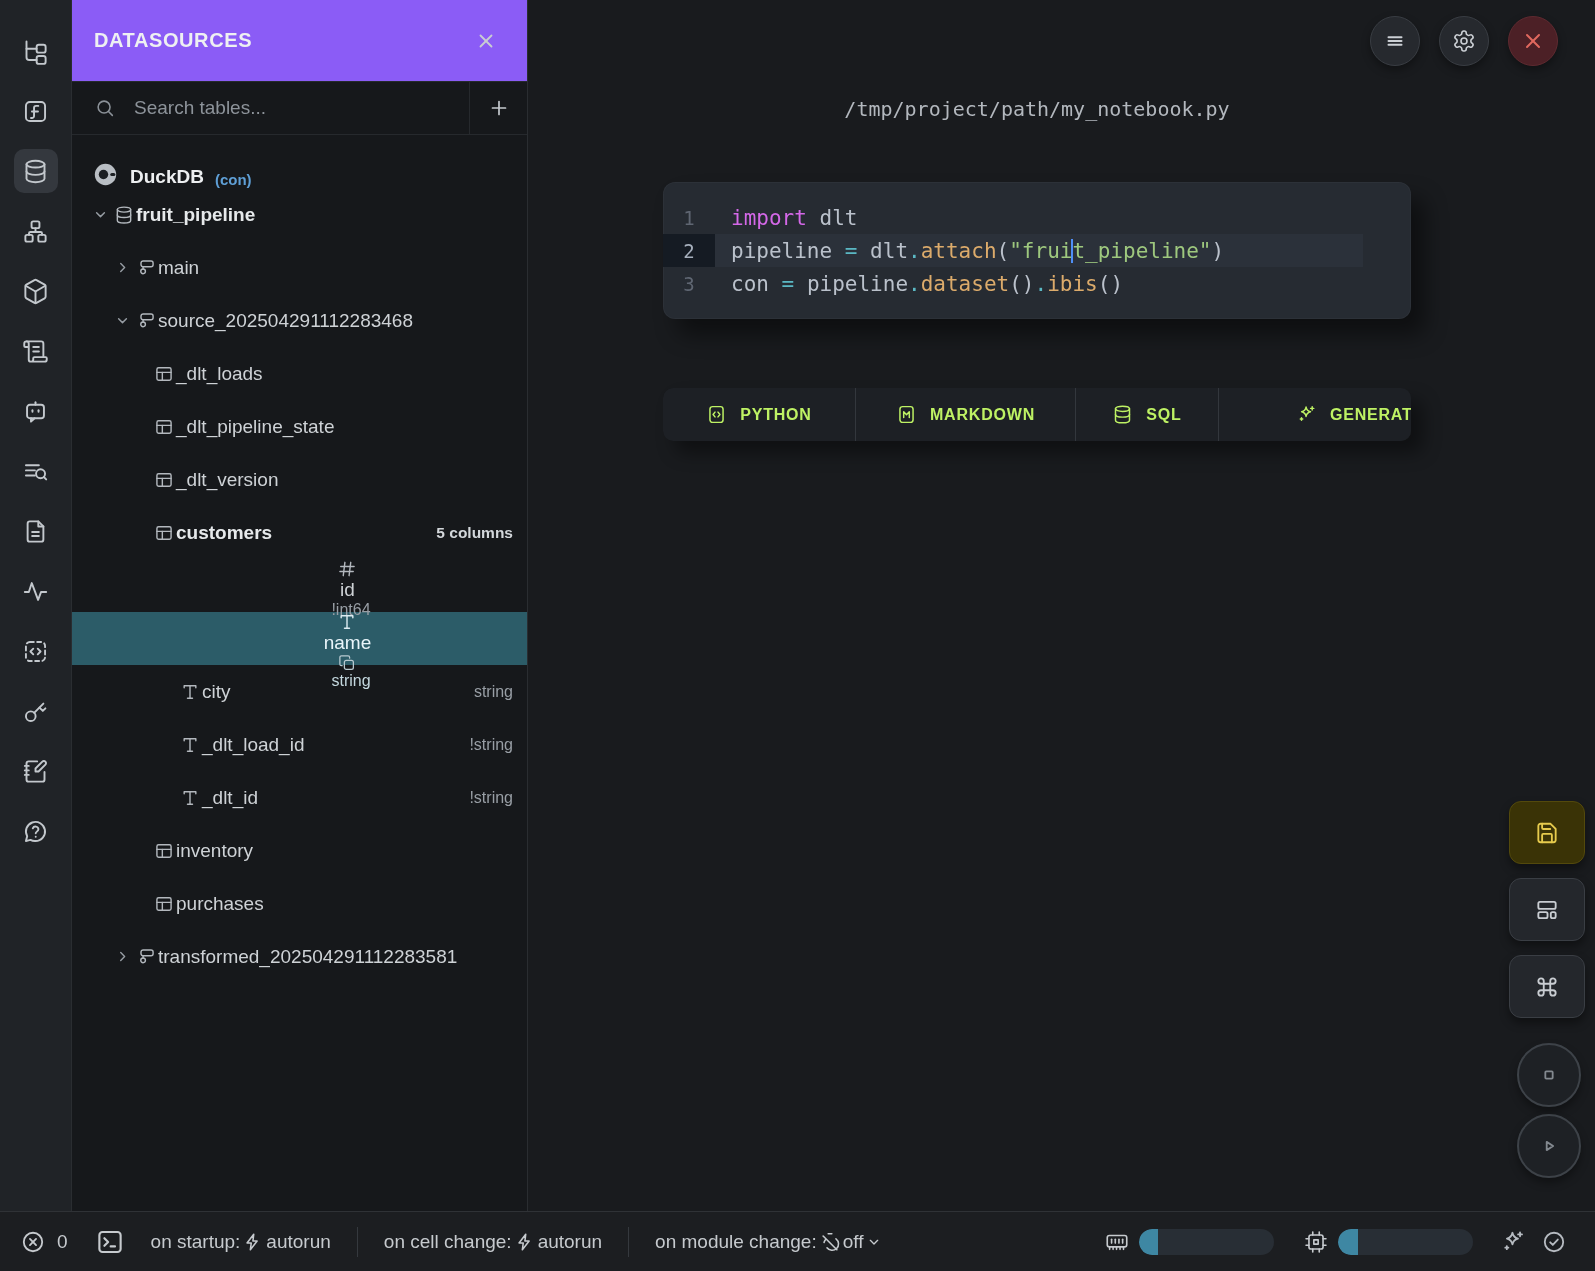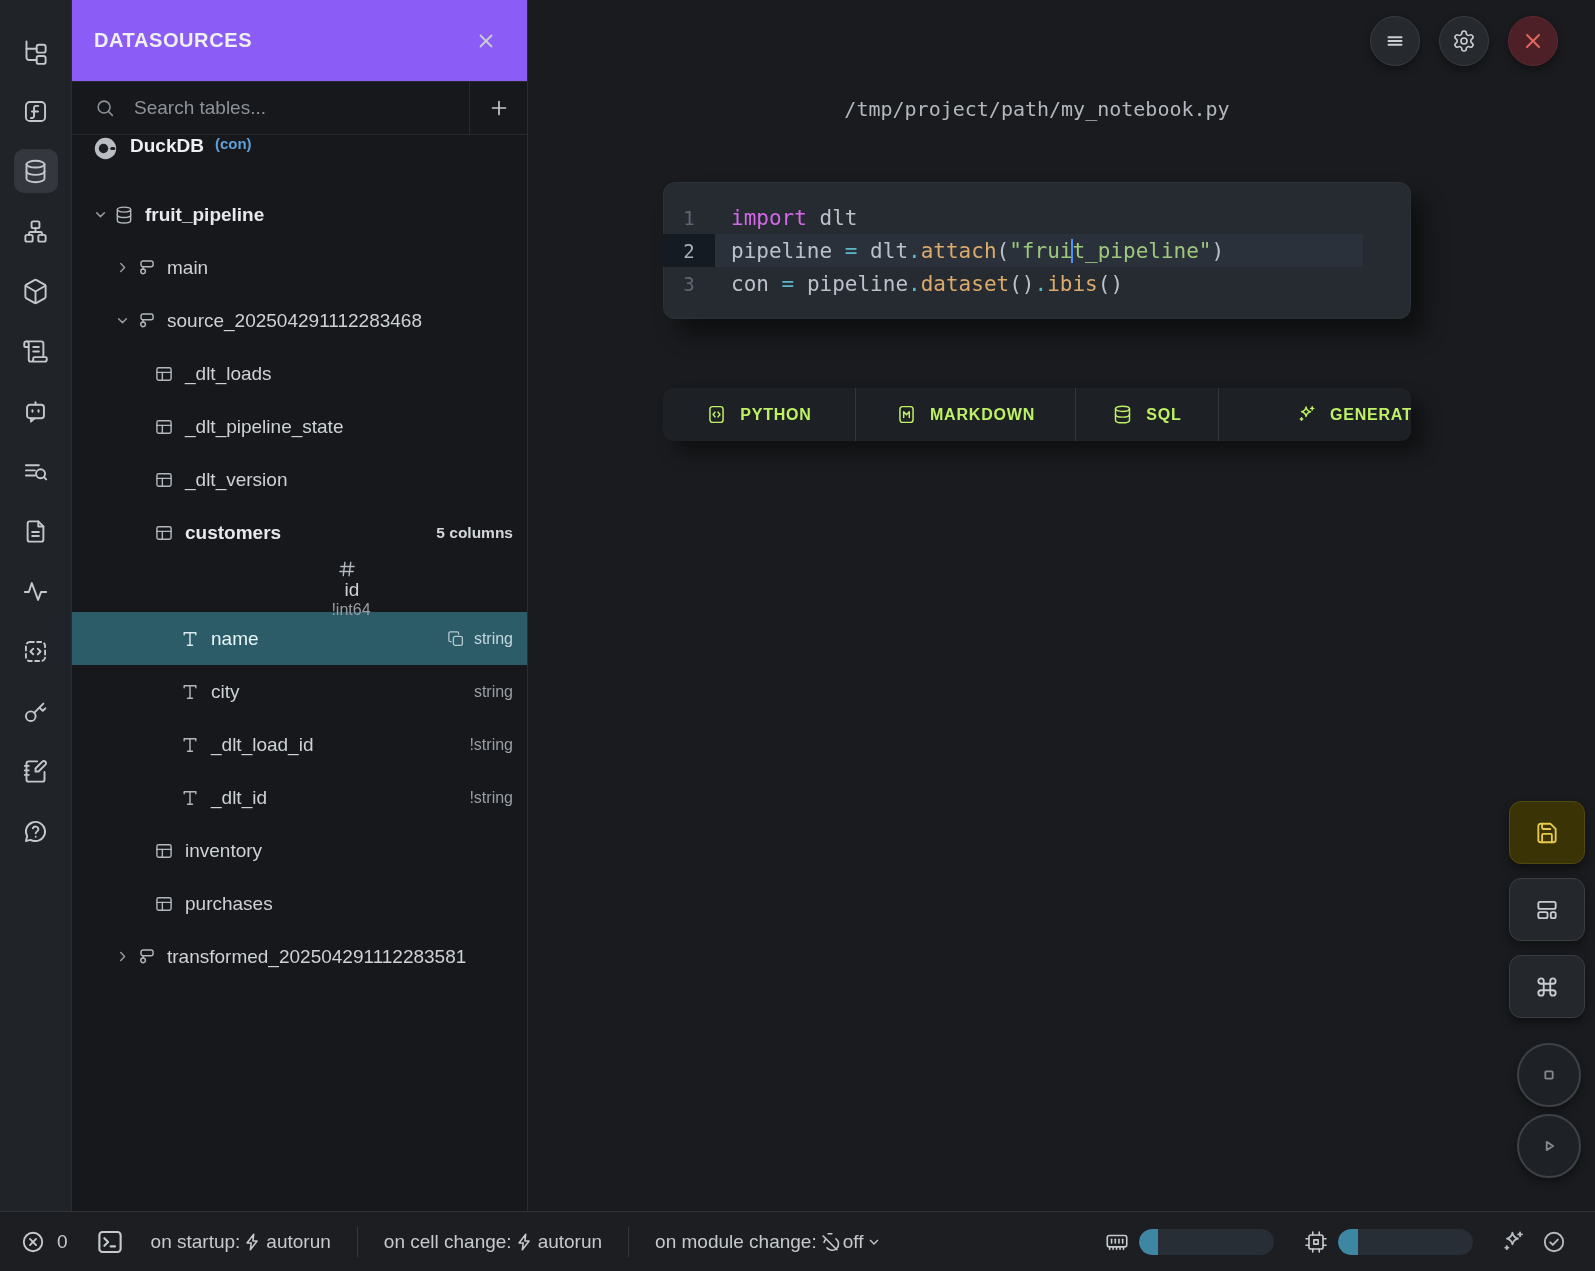--- a/index.html
+++ b/index.html
@@ -27,27 +27,27 @@
   .panel-title{font-size:20px;font-weight:bold;letter-spacing:.6px;color:#eef0f2;margin:0}
   .icon-btn{background:none;border:none;padding:0;color:#c9cdd2;cursor:pointer;display:flex}
   .search-row{height:53px;display:flex;align-items:center;border-bottom:1px solid #26292d;
     padding-left:22px}
   .search-input{flex:1;min-width:0;background:transparent;border:none;outline:none;color:#d4d8dc;
     font-size:19px;margin-left:16px;font-family:inherit}
   .search-input::placeholder{color:#8d939a}
   .vdiv{width:1px;align-self:stretch;background:#26292d}
   .add-btn{width:57px;height:100%;display:flex;align-items:center;justify-content:center;
     background:none;border:none;color:#c6cacf;cursor:pointer}
-  .conn-row{height:53px;display:flex;align-items:flex-start;padding-left:20px;gap:11px;cursor:pointer}
+  .conn-row{height:53px;display:flex;align-items:flex-end;padding-left:20px;gap:11px;cursor:pointer}
   .conn-name{font-size:19px;font-weight:bold;color:#edeff1}
   .conn-alias{font-size:15px;font-weight:bold;color:var(--alias,#5f9fd6)}
   .trow{height:53px;display:flex;align-items:center;padding-right:14px;color:#ced2d6;cursor:pointer}
   .trow .chev{color:#979da4;margin-right:5px}
   .ticn{color:#b3b8be}
-  .tlabel{font-size:19px;margin-left:11px;white-space:nowrap}
+  .tlabel{font-size:19px;margin-left:2px;white-space:nowrap}
   .tlabel.b{font-weight:bold;color:#e6e9eb}
   .spacer{flex:1}
   .tmeta{font-size:16px;color:#989ea5;margin-left:9px;white-space:nowrap}
   .tmeta.strong{font-weight:bold;color:#d3d7db;font-size:15.5px}
   .copyic{color:#b8c9d0}
   .trow.sel{background:var(--sel,#2c5c68)}
   .trow.sel .tlabel{color:#e9f5fa}
   .trow.sel .ticn{color:#dcebf1}
   .trow.sel .tmeta{color:#c3d7de}
 
@@ -385,21 +385,21 @@
             <path d="M9.5 4 7.5 20"></path>
             <path d="M16.5 4l-2 16"></path>
             <path d="M4.5 9h16"></path>
             <path d="M3.5 15h16"></path>
           </svg>
         </span>
         <span class="tlabel">id</span>
         <span class="spacer"></span>
         <span class="tmeta">!int64</span>
       </div>
-      <div class="trow sel" style="padding-left: 108px;">
+      <div class="trow sel" style="padding-left: 108px; flex-direction: column;">
         <span class="ic ic-20 ticn">
           <svg viewBox="0 0 24 24" fill="none" stroke="currentColor" stroke-width="1.7" stroke-linecap="round" stroke-linejoin="round">
             <path d="M5 7V4.5h14V7"></path>
             <path d="M12 4.5v15"></path>
             <path d="M9 19.5h6"></path>
           </svg>
         </span>
         <span class="tlabel">name</span>
         <span class="spacer"></span>
         <span class="ic ic-18 copyic">

